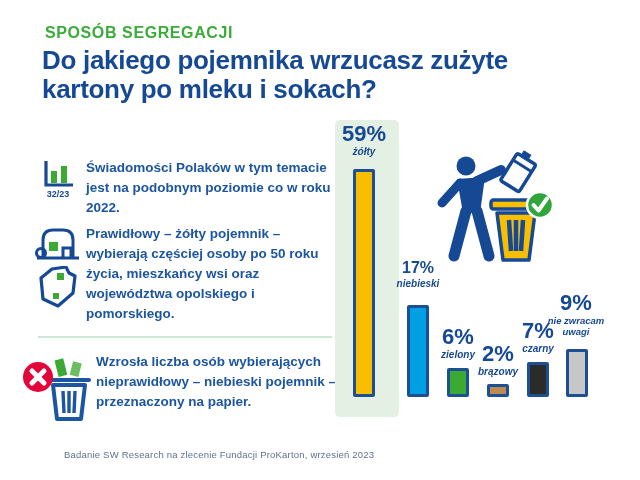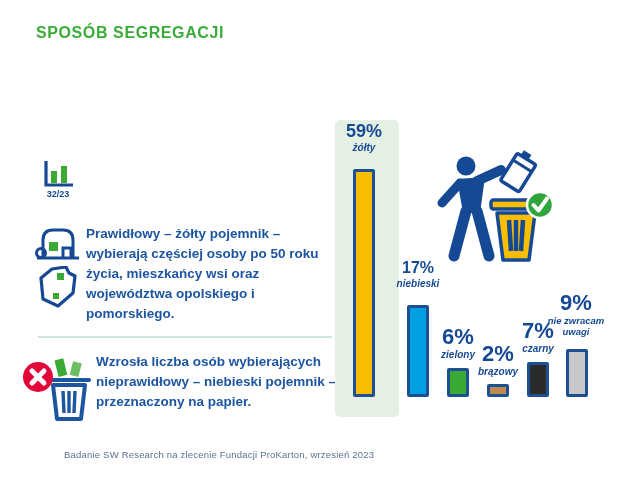--- a/index.html
+++ b/index.html
@@ -1,21 +1,21 @@
 <!DOCTYPE html>
 <html><head>
 <meta charset="utf-8">
 <style>
   html,body{margin:0;padding:0;background:#ffffff;}
   .canvas{
     position:relative;width:640px;height:480px;background:#ffffff;
     font-family:"Liberation Sans",sans-serif;overflow:hidden;
   }
   .eyebrow{
-    position:absolute;left:36px;top:24px;
+    position:absolute;left:45px;top:24px;
     color:#3BAC3A;font-weight:bold;font-size:16px;letter-spacing:.6px;
   }
   .title{
     position:absolute;left:42px;top:46px;width:470px;
     color:#164994;font-weight:bold;font-size:26px;line-height:1.13;letter-spacing:-.3px;
   }
   .fact{position:absolute;left:30px;display:flex;width:312px;}
   .fact .icon-col{flex:0 0 56px;text-align:center;padding-top:2px;}
   .fact .fact-text{
     color:#1C55A0;font-weight:bold;font-size:13.5px;line-height:20px;width:250px;
@@ -39,32 +39,34 @@
   .cat{color:#164994;font-weight:bold;font-size:10px;line-height:11px;margin-top:1px;font-style:italic;}
   .illustration{position:absolute;left:433px;top:150px;}
   svg{display:block;}
 </style>
 </head>
 <body>
 
 <div class="canvas">
 
   <div class="eyebrow">SPOSÓB SEGREGACJI</div>
+  <div class="title">Do jakiego pojemnika wrzucasz zużyte kartony po mleku i sokach?</div>
 
   <div class="fact" style="top:158px;">
     <div class="icon-col">
       <span>
         <svg width="34" height="28" viewBox="0 0 34 28" style="margin:0 auto;">
           <path d="M5 1 V25 H32" stroke="#164994" stroke-width="3.2" fill="none"></path>
           <rect x="10" y="11" width="6" height="12" fill="#3BAA35"></rect>
           <rect x="20" y="6" width="6" height="17" fill="#3BAA35"></rect>
         </svg>
       </span>
       <div class="icon-caption">32/23</div>
     </div>
+    <div class="fact-text">Świadomości Polaków w tym temacie jest na podobnym poziomie co w roku 2022.</div>
   </div>
 
   <div class="fact" style="top:224px;">
     <div class="icon-col">
       <span>
         <svg width="48" height="34" viewBox="0 0 48 34" style="margin:0 auto;">
           <path d="M9 32 V14 Q9 4 19 4 H29 Q39 4 39 14 V32" fill="none" stroke="#164994" stroke-width="3"></path>
           <line x1="3" y1="32" x2="45" y2="32" stroke="#164994" stroke-width="3"></line>
           <circle cx="7" cy="27" r="4.5" fill="none" stroke="#164994" stroke-width="3"></circle>
           <rect x="15" y="16" width="9" height="9" fill="#3BAA35"></rect>
@@ -106,21 +108,21 @@
       </span>
     </div>
     <div class="fact-text">Wzrosła liczba osób wybierających nieprawidłowy – niebieski pojemnik – przeznaczony na papier.</div>
   </div>
 
   <div class="footer">Badanie SW Research na zlecenie Fundacji ProKarton, wrzesień 2023</div>
 
   <div class="chart-panel"></div>
 
   <div class="bar-label" style="left:319px;top:122px;">
-    <div class="pct" style="font-size:18px;">59%</div>
+    <div class="pct" style="font-size:22px;">59%</div>
     <div class="cat">żółty</div>
   </div>
   <div class="bar-label" style="left:373px;top:260px;">
     <div class="pct" style="font-size:16px;">17%</div>
     <div class="cat">niebieski</div>
   </div>
   <div class="bar-label" style="left:413px;top:325px;">
     <div class="pct" style="font-size:22px;">6%</div>
     <div class="cat">zielony</div>
   </div>

